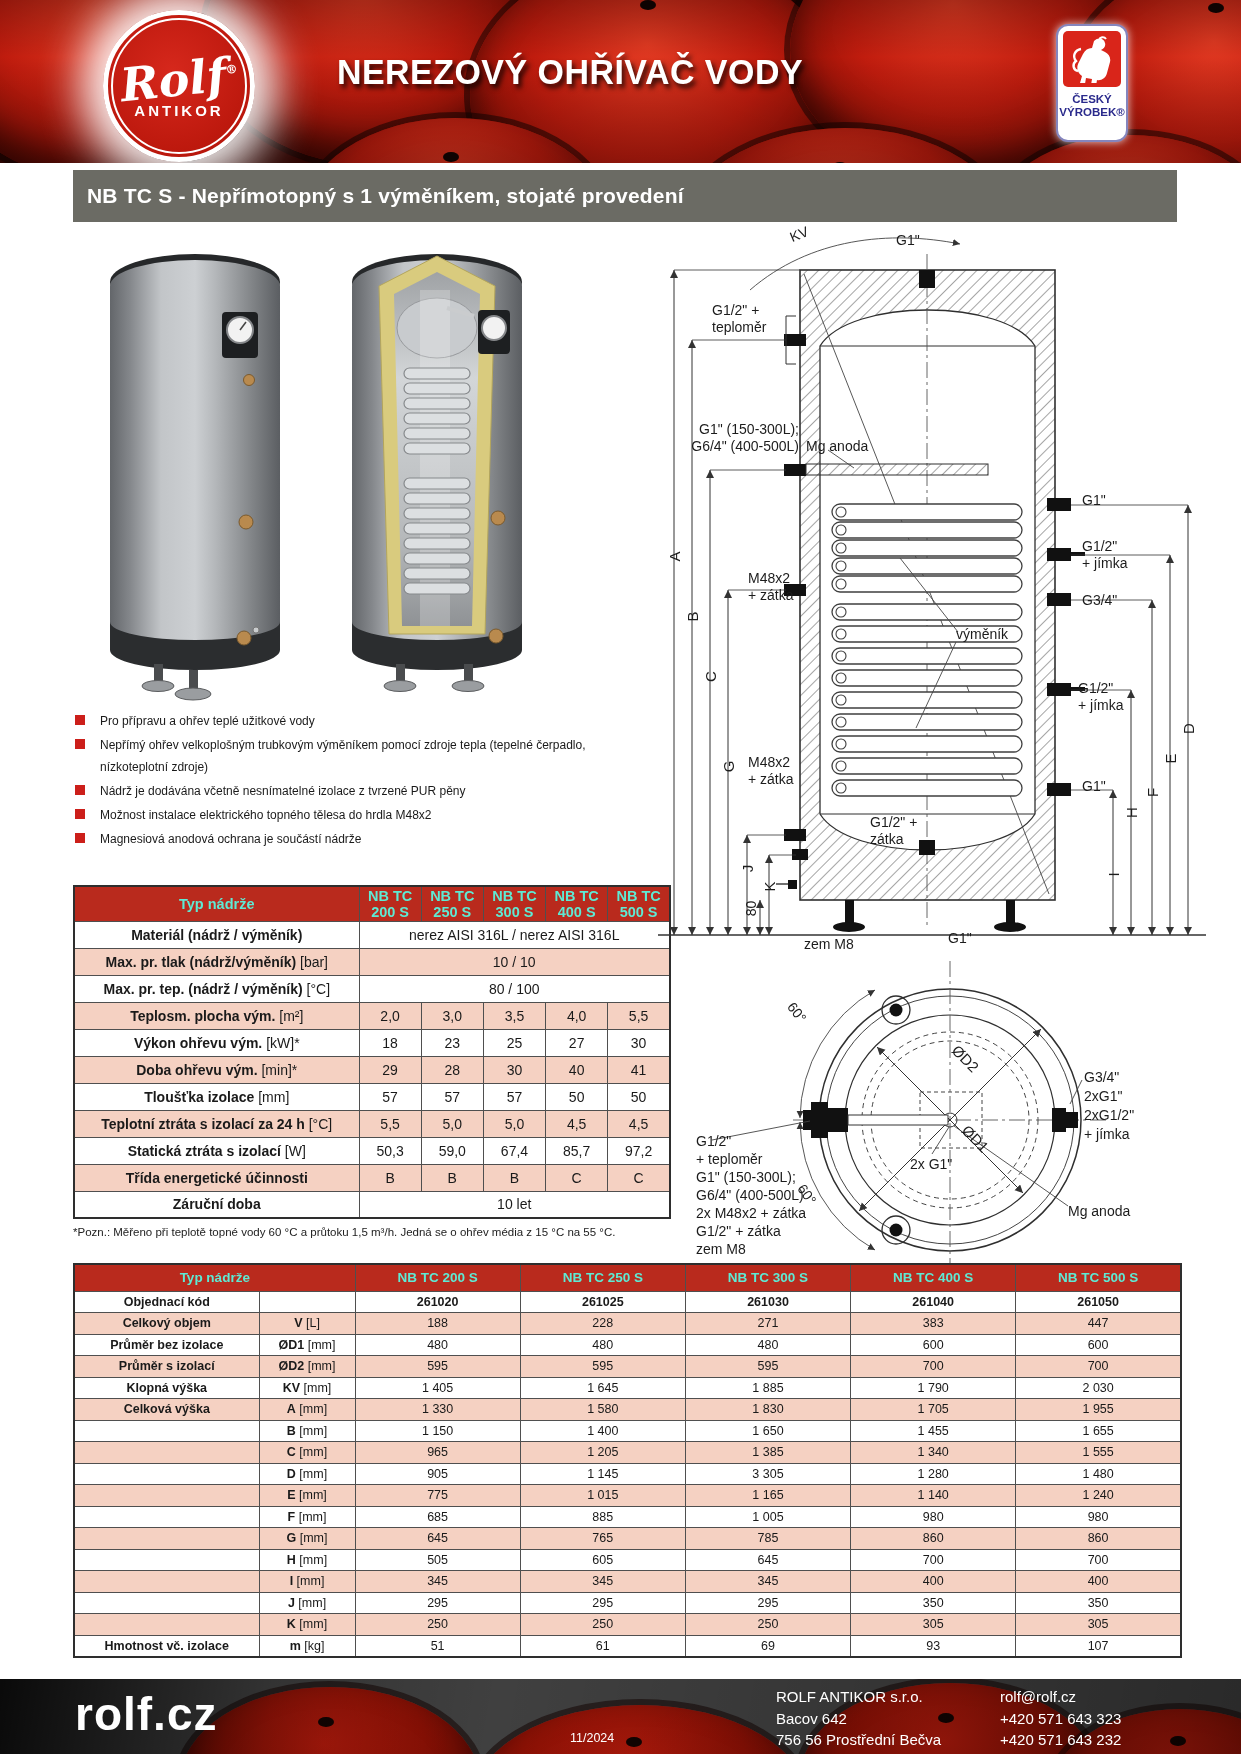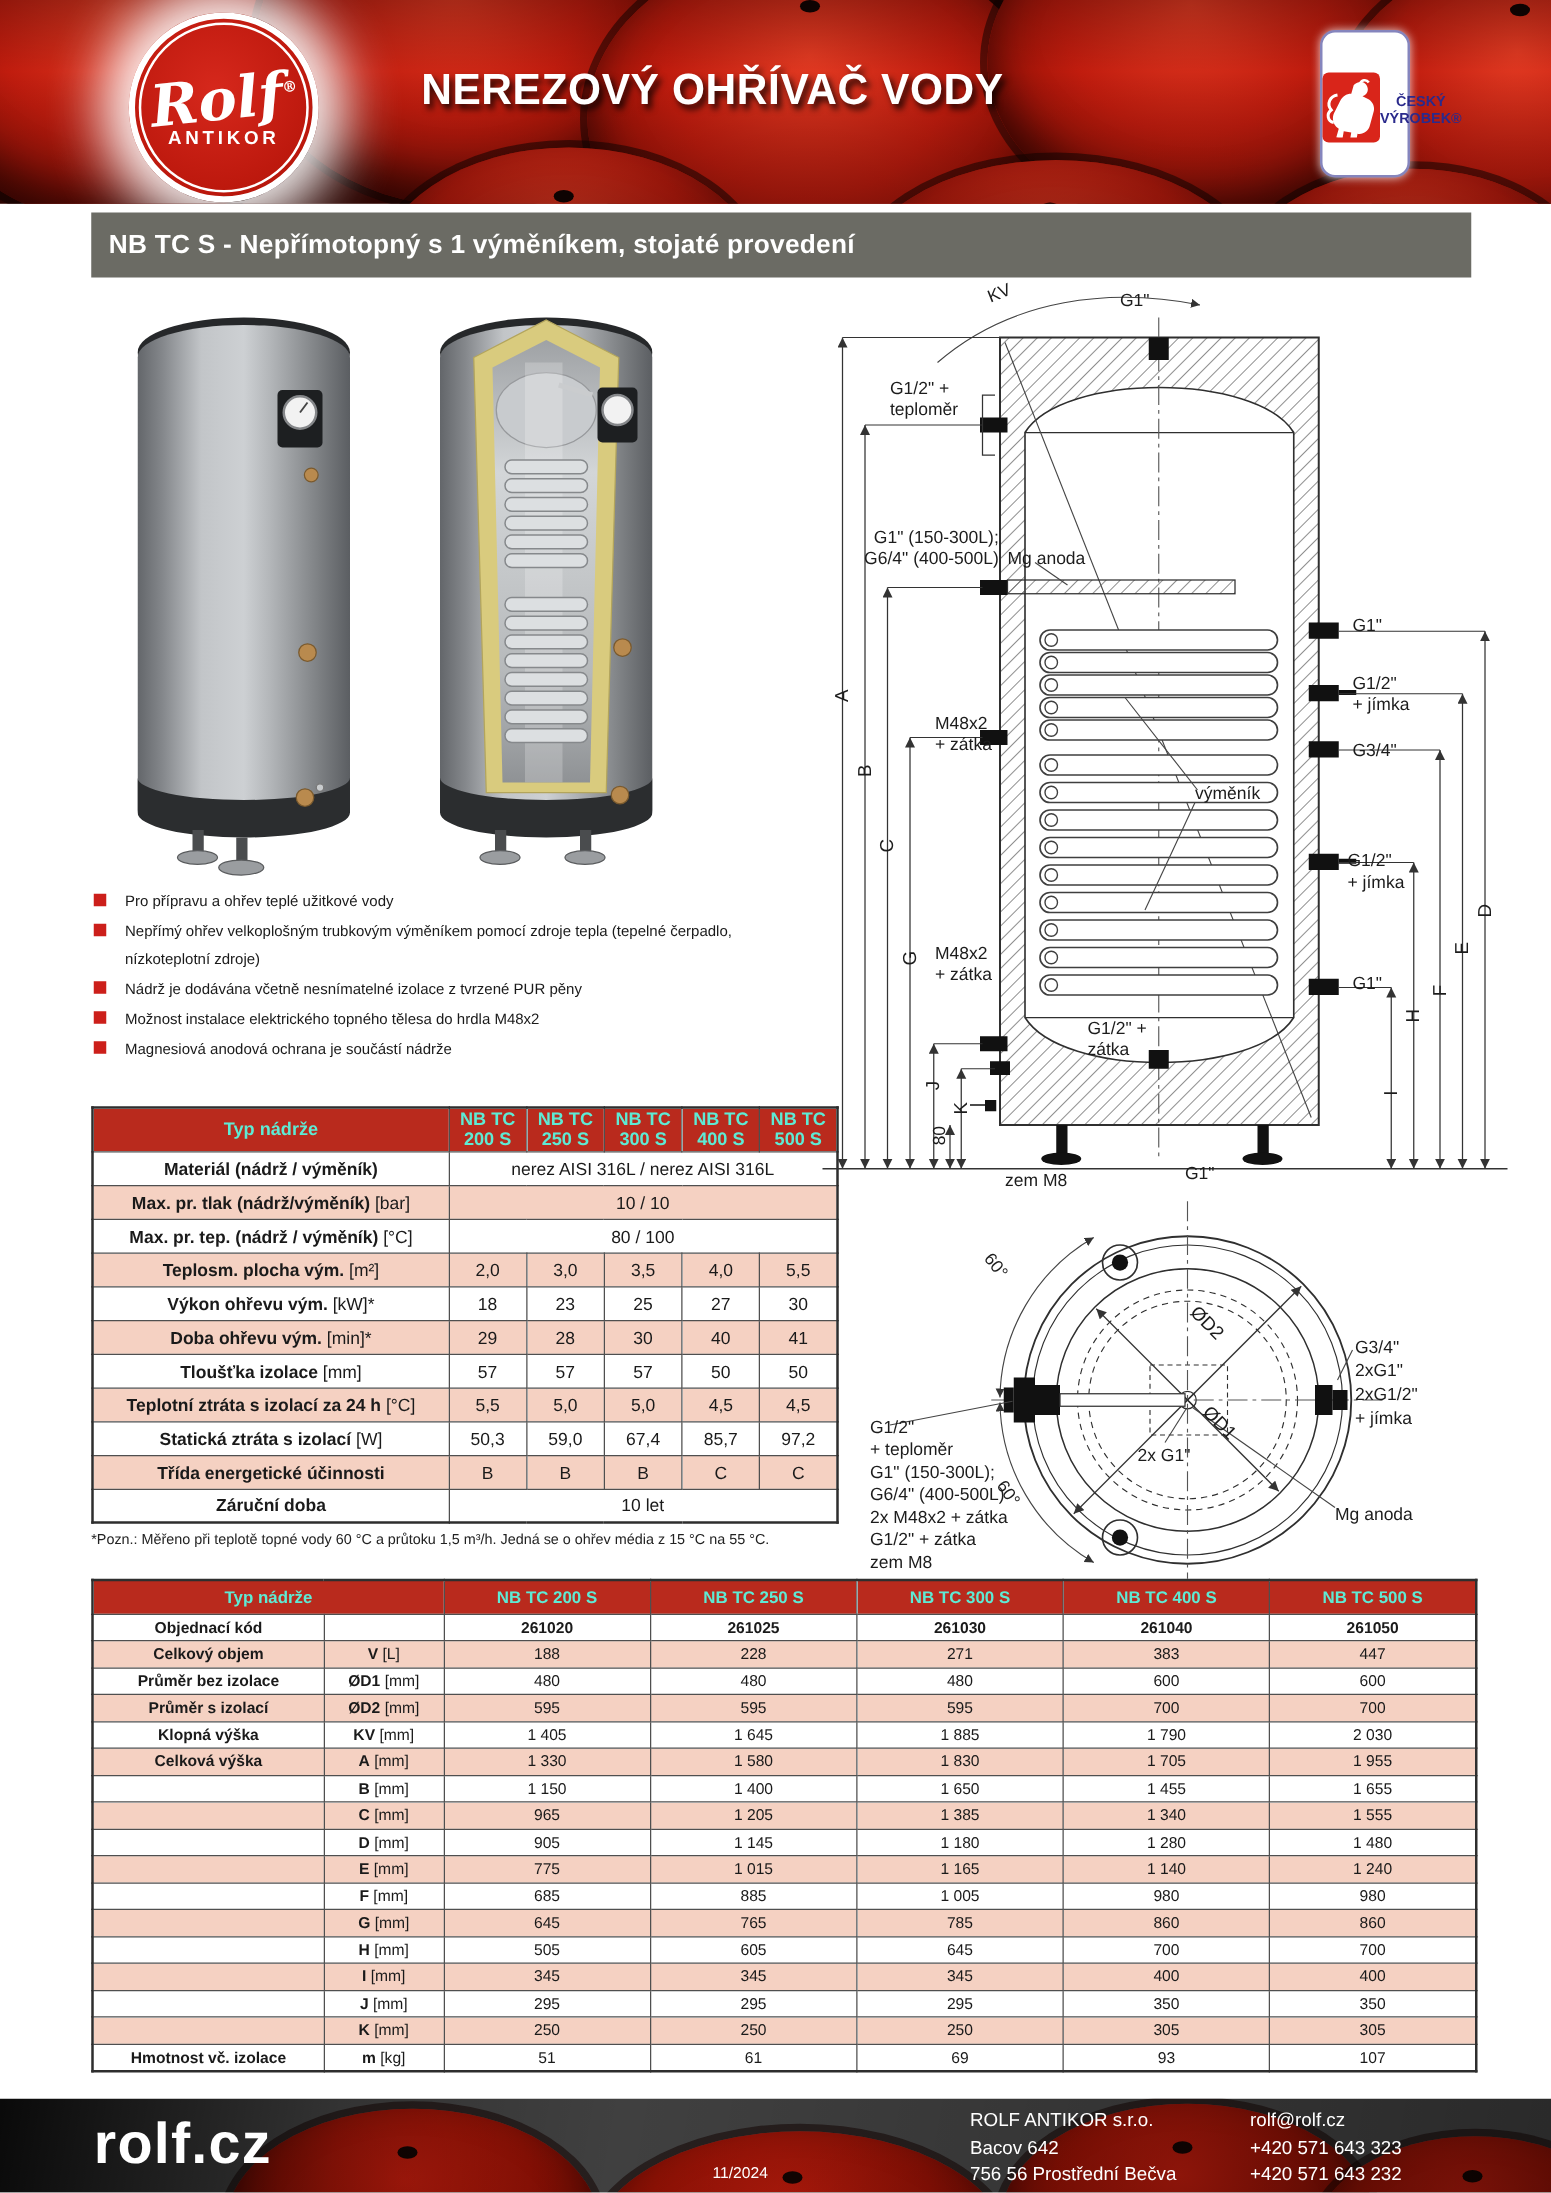--- a/index.html
+++ b/index.html
@@ -31,21 +31,21 @@
               font-size:46px;color:#fff;line-height:44px;transform:rotate(-6deg);}
   .logo-reg{font-size:12px;vertical-align:super;}
   .logo-sub{font-size:15px;letter-spacing:3px;color:#fff;margin-top:0px;font-weight:bold;}
 
   .hero-title{position:absolute;left:250px;top:52px;width:640px;text-align:center;
               font-size:35px;font-weight:bold;color:#fff;letter-spacing:.5px;transform:scaleX(.97);
               text-shadow:3px 4px 5px rgba(0,0,0,.8);}
 
   .badge{position:absolute;left:1056px;top:24px;width:72px;height:118px;background:#fff;border-radius:12px;
          border:2px solid #8585bd;box-shadow:0 0 8px rgba(255,255,255,.8);
-         display:flex;flex-direction:row;align-items:center;padding-top:5px;box-sizing:border-box;}
+         display:flex;flex-direction:column;align-items:center;padding-top:5px;box-sizing:border-box;}
   .badge-red{width:58px;height:56px;background:#d9251a;border-radius:5px;display:flex;align-items:center;justify-content:center;}
   .badge-text{margin-top:6px;text-align:center;font-size:11.5px;line-height:13px;font-weight:bold;color:#2a2a8c;}
 
   
   .section-bar{position:absolute;left:73px;top:170px;width:1104px;height:52px;background:#6b6b64;
                display:flex;align-items:center;padding-left:14px;box-sizing:border-box;}
   .section-bar span{color:#fff;font-size:21px;font-weight:bold;letter-spacing:.2px;}
 
   
   .features{position:absolute;left:75px;top:710px;width:565px;list-style:none;margin:0;padding:0;}
@@ -627,21 +627,21 @@
           <td class="val">1 205</td>
           <td class="val">1 385</td>
           <td class="val">1 340</td>
           <td class="val">1 555</td>
         </tr>
         <tr>
           <td class="t-label"></td>
           <td class="sym t-label"><span class="lbl">D</span><span class="unit"> [mm]</span></td>
           <td class="val">905</td>
           <td class="val">1 145</td>
-          <td class="val">1 180</td>
+          <td class="val">3 305</td>
           <td class="val">1 280</td>
           <td class="val">1 480</td>
         </tr>
         <tr class="shade">
           <td class="t-label"></td>
           <td class="sym t-label"><span class="lbl">E</span><span class="unit"> [mm]</span></td>
           <td class="val">775</td>
           <td class="val">1 015</td>
           <td class="val">1 165</td>
           <td class="val">1 140</td>

